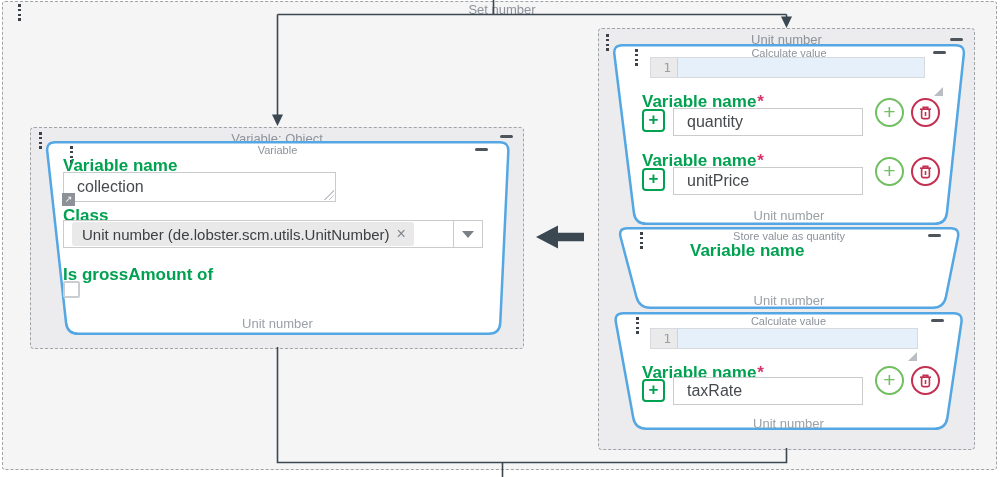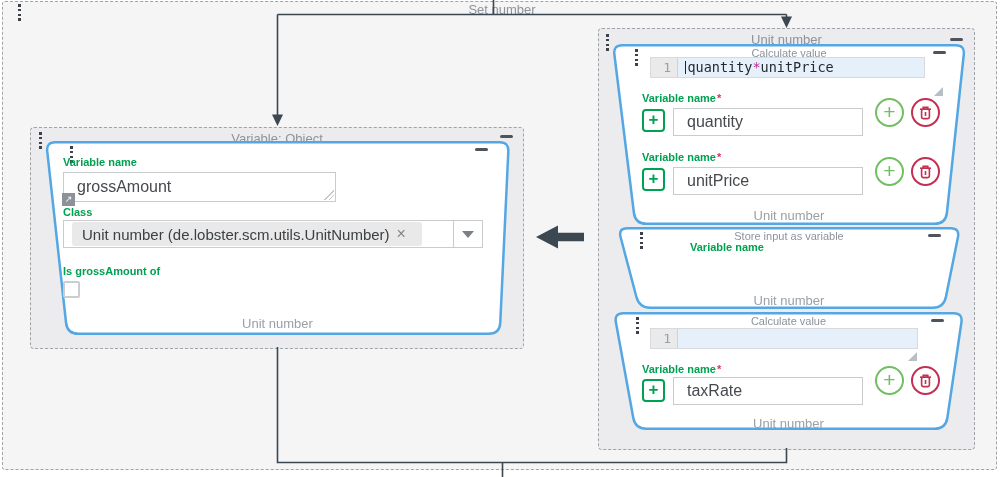--- a/index.html
+++ b/index.html
@@ -14,27 +14,27 @@
   .dots{position:absolute;width:3px;height:17px;
         background:repeating-linear-gradient(#3c4248 0 2.6px,rgba(0,0,0,0) 2.6px 4.8px);}
   .minim{position:absolute;width:13px;height:3px;background:#4e545b;border-radius:2px;cursor:pointer;}
   
   .node{position:absolute;z-index:2;}
   .node .trap{position:absolute;left:0;top:0;}
   .node>*{z-index:1;}
   .n-title{position:absolute;left:0;right:0;top:3px;text-align:center;font-size:11px;color:#8d939b;}
   .footer{position:absolute;left:0;right:0;text-align:center;font-size:13px;color:#9aa0a6;}
   
-  .glabel{position:absolute;font-size:11px;font-weight:bold;color:#00a151;white-space:nowrap;}
+  .glabel{position:absolute;font-size:17px;font-weight:bold;color:#00a151;white-space:nowrap;}
   .glabel .req{color:#d63367;margin-left:1px;}
   .tinput{position:absolute;background:#fff;border:1px solid #c9cbcd;box-sizing:border-box;
           display:flex;align-items:center;padding-left:13px;font-size:16px;color:#46494d;cursor:text;}
   .selectbox{position:absolute;background:#fff;border:1px solid #c9cbcd;box-sizing:border-box;
              display:flex;align-items:center;cursor:pointer;}
-  .chip{margin-left:8px;background:#e9e9ea;border-radius:3px;padding:3px 16px 3px 10px;font-size:15px;
+  .chip{margin-left:8px;background:#e9e9ea;border-radius:3px;padding:3px 8px 3px 10px;font-size:15px;
         color:#3c4043;white-space:nowrap;display:flex;align-items:center;gap:7px;}
   .chip .x{color:#80868b;font-size:16px;cursor:pointer;}
   .sel-div{position:absolute;right:28px;top:0;bottom:0;width:1px;background:#c9cbcd;}
   .caret{position:absolute;right:8px;top:50%;margin-top:-3px;width:0;height:0;
          border-left:6px solid transparent;border-right:6px solid transparent;border-top:7px solid #7b8087;}
   .checkbox{position:absolute;width:17px;height:17px;background:#fff;border:2px solid #cbced1;
             border-radius:2px;cursor:pointer;box-sizing:border-box;}
   .expand{position:absolute;width:13px;height:13px;background:#8d9299;color:#fff;font-size:9px;
           line-height:13px;text-align:center;cursor:pointer;}
   .rs-corner{position:absolute;width:10px;height:10px;cursor:nwse-resize;
@@ -82,27 +82,28 @@
     <div class="dots" style="left:7px;top:5px;"></div>
     <div class="g-title">Unit number</div>
     <div class="minim" style="right:11px;top:9px;"></div>
   </div>
 
   <div class="node" style="left:45px;top:141px;width:465px;height:194px;">
       <svg class="trap" width="465" height="194" viewBox="0 0 465 194">
         <path d="M 10.25 1.25 L 454.75 1.25 Q 463.75 1.25 463.32702349869453 10.25 L 455.26697127937337 181.75 Q 454.75 192.75 443.75 192.75 L 33.25 192.75 Q 22.25 192.75 21.04373368146214 181.75 L 2.2369451697127936 10.25 Q 1.25 1.25 10.25 1.25 Z" fill="#ffffff" stroke="#54a7e2" stroke-width="2.5" stroke-linejoin="round"></path>
       </svg>
     <div class="dots" style="left:25px;top:5px;"></div>
+    <div class="n-title">Variable</div>
     <div class="minim" style="right:22px;top:7px;"></div>
 
     <div class="glabel" style="left:18px;top:15px;">
       <span>Variable name</span>
     </div>
     <div class="tinput" style="left:18px;top:31px;width:273px;height:30px;">
-      <span>grossAmount</span>
+      <span>collection</span>
       <div class="rs-corner" style="right:1px;bottom:1px;"></div>
     </div>
     <div class="expand" style="left:17px;top:52px;">↗</div>
 
     <div class="glabel" style="left:18px;top:65px;">
       <span>Class</span>
     </div>
     <div class="selectbox" style="left:18px;top:79px;width:420px;height:28px;">
       <span class="chip">
         <span>Unit number (de.lobster.scm.utils.UnitNumber)</span>
@@ -123,21 +124,20 @@
   <div class="node" style="left:612px;top:44px;width:354px;height:181px;">
       <svg class="trap" width="354" height="181" viewBox="0 0 354 181">
         <path d="M 10.25 1.25 L 343.75 1.25 Q 352.75 1.25 351.7920168067227 10.25 L 334.9208683473389 168.75 Q 333.75 179.75 322.75 179.75 L 34.25 179.75 Q 23.25 179.75 21.894257703081234 168.75 L 2.3592436974789917 10.25 Q 1.25 1.25 10.25 1.25 Z" fill="#ffffff" stroke="#54a7e2" stroke-width="2.5" stroke-linejoin="round"></path>
       </svg>
     <div class="dots" style="left:23px;top:5px;"></div>
     <div class="n-title">Calculate value</div>
     <div class="minim" style="right:20px;top:7px;"></div>
 
     <div class="editor" style="left:38px;top:13px;width:275px;height:21px;">
       <div class="gutter">1</div>
-      <div class="code"><span class="cursorbar"></span><span>quantity</span><span class="tok-operator">*</span><span>unitPrice</span></div>
     </div>
     <div class="ed-resize" style="left:322px;top:43px;"></div>
 
     <div class="glabel" style="left:30px;top:48px;">
       <span>Variable name</span><span class="req">*</span>
     </div>
     <div class="plus-box" style="left:30px;top:65px;">+</div>
     <div class="tinput" style="left:61px;top:64px;width:190px;height:28px;">
       <span>quantity</span>
     </div>
@@ -173,21 +173,21 @@
     </div>
 
     <div class="footer" style="top:164px;">Unit number</div>
   </div>
 
   <div class="node" style="left:617px;top:227px;width:344px;height:82px;">
       <svg class="trap" width="344" height="82" viewBox="0 0 344 82">
         <path d="M 10.25 1.25 L 333.75 1.25 Q 342.75 1.25 340.938679245283 10.25 L 328.9638364779874 69.75 Q 326.75 80.75 315.75 80.75 L 33.25 80.75 Q 22.25 80.75 19.34433962264151 69.75 L 3.6273584905660377 10.25 Q 1.25 1.25 10.25 1.25 Z" fill="#ffffff" stroke="#54a7e2" stroke-width="2.5" stroke-linejoin="round"></path>
       </svg>
     <div class="dots" style="left:23px;top:5px;"></div>
-    <div class="n-title">Store input as variable</div>
+    <div class="n-title">Store value as quantity</div>
     <div class="minim" style="right:20px;top:7px;"></div>
 
     <div class="glabel" style="left:73px;top:14px;">
       <span>Variable name</span>
     </div>
     <div class="footer" style="top:66px;">Unit number</div>
   </div>
 
   <div class="node" style="left:613px;top:312px;width:351px;height:118px;">
       <svg class="trap" width="351" height="118" viewBox="0 0 351 118">

